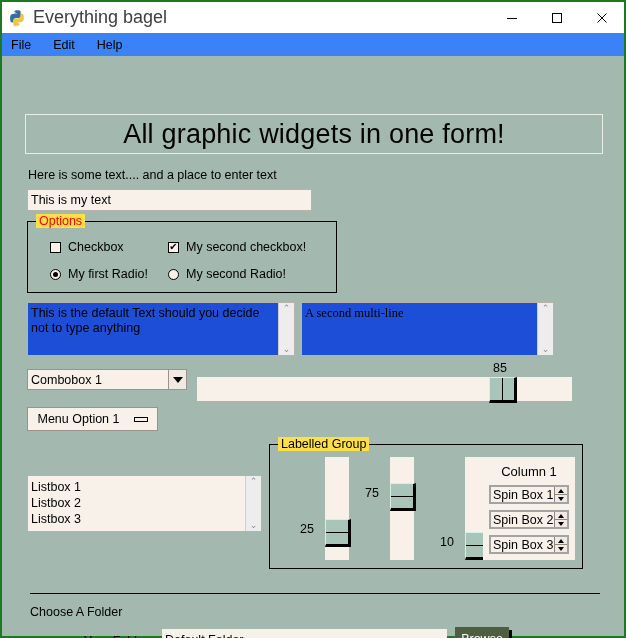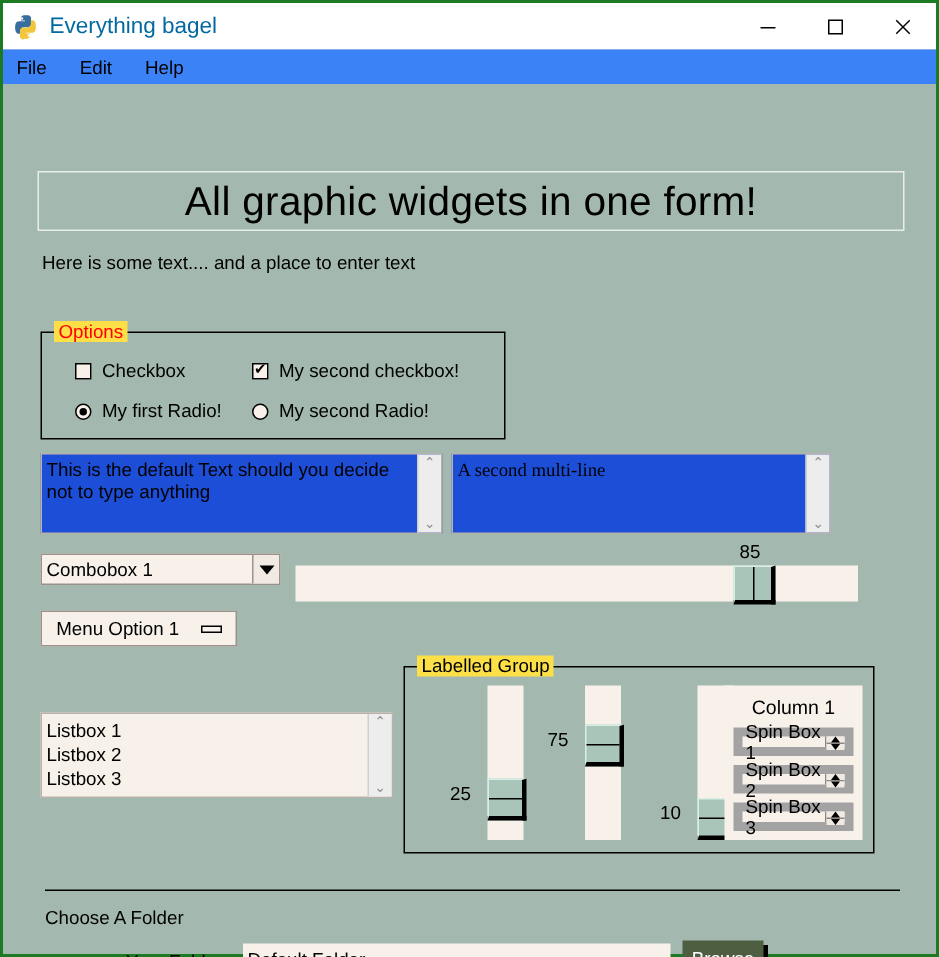--- a/index.html
+++ b/index.html
@@ -14,21 +14,21 @@
     border:2px solid #1c7a22;
     background:#a3b8ae;
     display:flex;flex-direction:column;
   }
   
   .titlebar{
     height:31px;background:#ffffff;display:flex;align-items:center;
     flex:0 0 auto;
   }
   .app-icon{width:18px;height:18px;margin-left:6px;margin-right:7px;flex:0 0 auto;}
-  .title-text{font-size:15px;color:#0369a1;flex:1 1 auto;}
+  .title-text{font-size:18px;color:#404040;flex:1 1 auto;}
   .win-btns{display:flex;height:31px;}
   .win-btn{
     width:45px;height:31px;display:flex;align-items:center;justify-content:center;
     font-size:12px;color:#000;
   }
   .win-btn svg{display:block;}
   
   .menubar{
     height:23px;background:#3b82f6;display:flex;align-items:center;
     padding-left:9px;flex:0 0 auto;
@@ -150,21 +150,21 @@
   }
   .listbox-items{flex:1 1 auto;padding:3px 0 0 3px;}
   .listbox-items div{font-size:12.5px;color:#000;line-height:16px;}
   
   .colpanel{
     background:#f7f1ea;box-sizing:border-box;display:flex;flex-direction:column;
     align-items:center;
   }
   .col-title{font-size:13px;color:#000;margin-top:7px;margin-bottom:6px;}
   .spin{
-    width:80px;height:19px;background:#f7f1ea;border:6px solid #a3a3a3;
+    width:80px;height:19px;background:#f7f1ea;border:2px solid #a3a3a3;
     box-sizing:border-box;display:flex;align-items:center;margin-bottom:6px;
   }
   .spin-val{flex:1 1 auto;font-size:12.5px;color:#000;padding-left:2px;}
   .spin-btns{
     width:13px;height:100%;display:flex;flex-direction:column;
     border-left:1px solid #8c8880;flex:0 0 auto;box-sizing:border-box;
   }
   .spin-up,.spin-dn{
     flex:1 1 50%;display:flex;align-items:center;justify-content:center;
     background:#f0eae3;
@@ -222,20 +222,23 @@
   </div>
 
   <div class="content">
 
     <div class="abs lbl" style="left:26px;top:112px;">Here is some text.... and a place to enter text</div>
 
     <div class="abs banner">
       <span>All graphic widgets in one form!</span>
     </div>
 
+    <div class="abs inp" style="left:25px;top:133px;width:285px;height:22px;">
+      <span>This is my text</span>
+    </div>
 
     <div class="abs frame" style="left:25px;top:165px;width:310px;height:72px;">
       <span class="frame-title red">Options</span>
 
       <div class="abs ck-row" style="left:22px;top:18px;">
         <span class="ckbox">
             <span class="tick"></span>
           </span>
         <span>Checkbox</span>
       </div>

